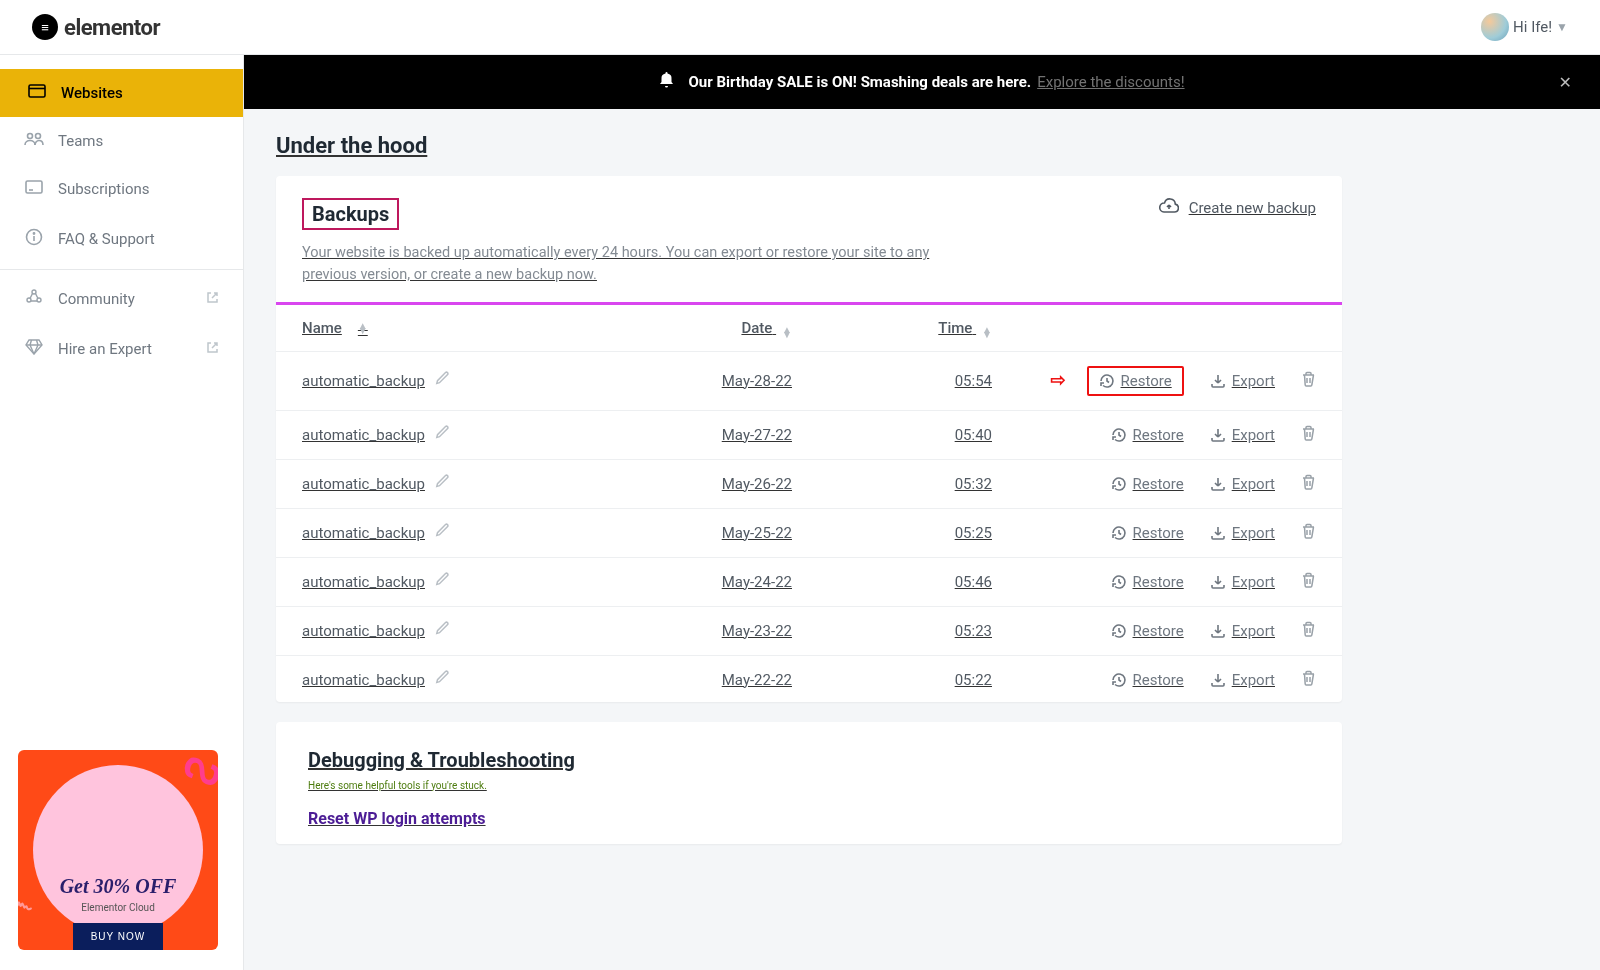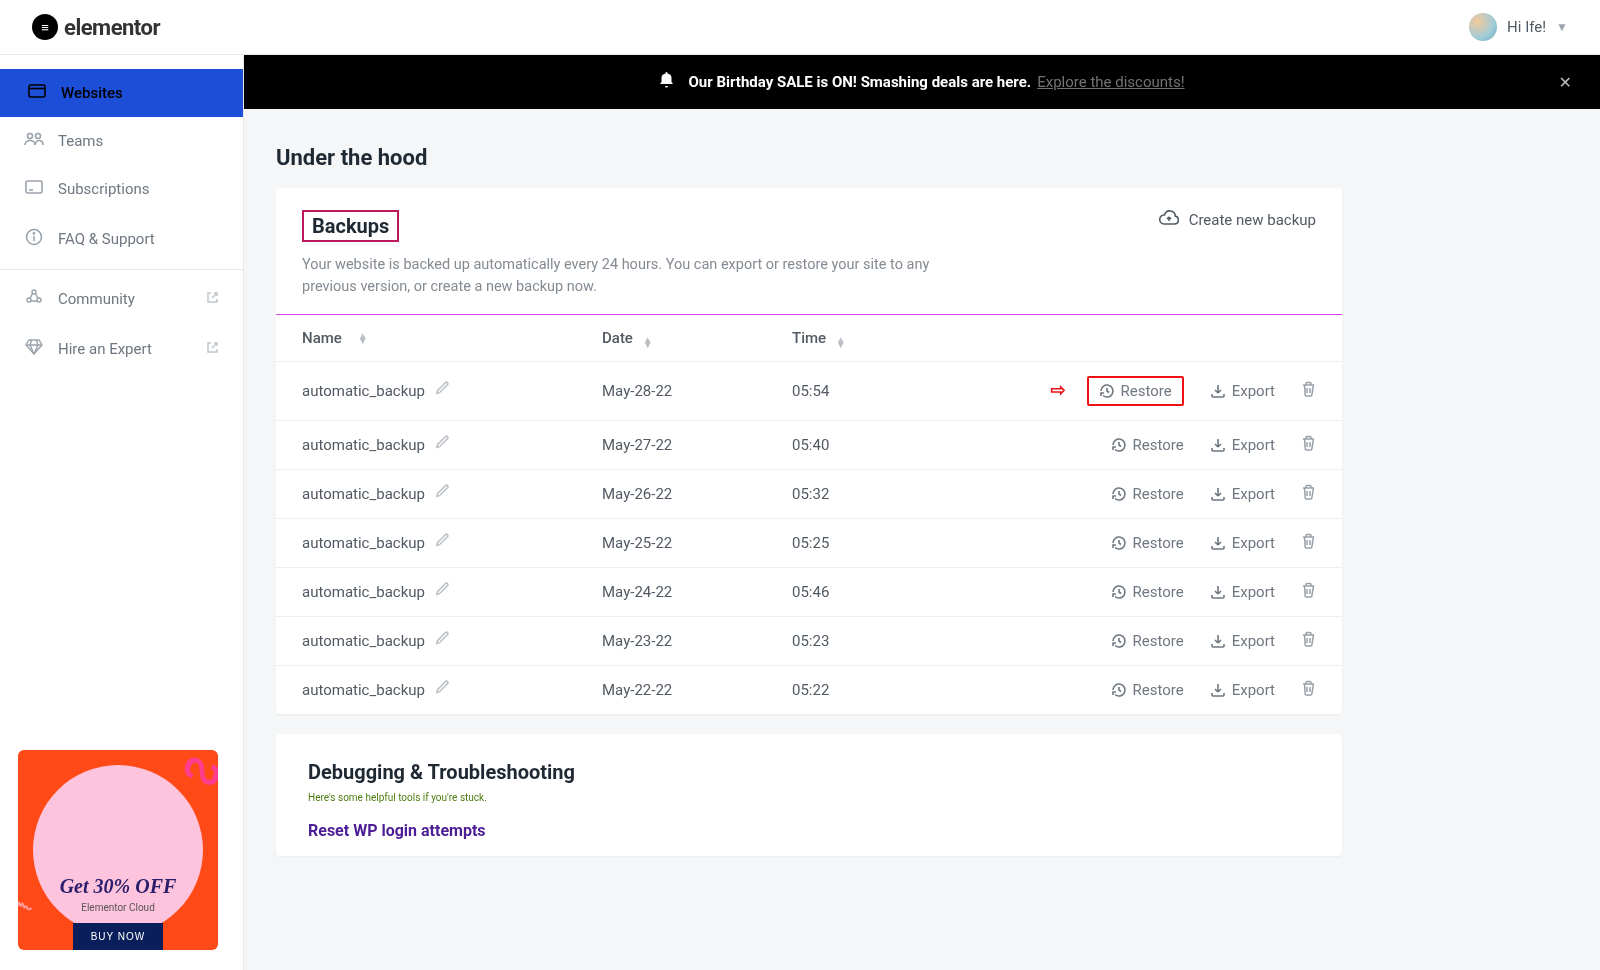--- a/index.html
+++ b/index.html
@@ -3,30 +3,30 @@
 <meta charset="utf-8">
 <style>
   * { margin: 0; padding: 0; box-sizing: border-box; }
   body { font-family: -apple-system, BlinkMacSystemFont, 'Segoe UI', Roboto, sans-serif; color: #333; background: #f4f6f8; overflow-x: hidden; }
   
   
   .header { display: flex; justify-content: space-between; align-items: center; padding: 12px 32px; background: #fff; border-bottom: 1px solid #e6e8ea; height: 55px; }
   .logo { display: flex; align-items: center; gap: 6px; }
   .logo-icon { width: 26px; height: 26px; background: #000; border-radius: 50%; display:flex; align-items:center; justify-content:center; color:#fff; font-size:13px; font-weight:bold; }
   .logo-text { font-size: 22px; font-weight: 700; letter-spacing: -0.5px; }
-  .user-menu { display:flex; align-items:center; gap:10px; color:#515962; font-size:15px; cursor:pointer; }
+  .user-menu { display:flex; align-items:center; gap:4px; color:#515962; font-size:15px; cursor:pointer; }
   .avatar { width:28px; height:28px; border-radius:50%; background: radial-gradient(circle at 30% 30%, #f5c99a, #9fccd8 60%, #6a9fb8); }
   .chevron { font-size:12px; color:#9aa3ab; }
 
   
   .layout { display:flex; }
   .sidebar { width:244px; background:#fff; border-right:1px solid #e6e8ea; min-height:calc(100vh - 55px); display:flex; flex-direction:column; }
   .nav { list-style:none; padding-top:14px; }
   .nav-item { display:flex; align-items:center; gap:14px; padding:15px 24px; color:#6f7780; font-size:15px; cursor:pointer; position:relative; }
-  .nav-item.active { background:#1d4ed8; color:#000; font-weight:500; border-left:3px solid transparent; }
+  .nav-item.active { background:#eab308; color:#000; font-weight:500; border-left:3px solid transparent; }
   .nav-sep { height:1px; background:#e6e8ea; margin:4px 0; }
   .ext-link { margin-left:auto; color:#bfc6cc; }
   .nav-icon { width:20px; text-align:center; color:#9aa3ab; }
   .nav-item.active .nav-icon { color:#000; }
 
   .promo { margin:auto 18px 20px 18px; width:200px; height:200px; border-radius:6px; background:#ff4a17; position:relative; overflow:hidden; }
   .promo-circle { position:absolute; width:170px; height:170px; border-radius:50%; background:#ffc4dd; left:15px; top:15px; }
   .promo-sq1 { position:absolute; left:-12px; bottom:30px; color:#ff9a99; font-size:28px; font-weight:bold; }
   .promo-sq2 { position:absolute; right:-4px; top:-8px; color:#ff3d8e; font-size:42px; font-weight:bold; transform:rotate(20deg); }
   .promo-content { position:absolute; inset:0; display:flex; flex-direction:column; align-items:center; justify-content:flex-end; }
@@ -35,32 +35,32 @@
   .promo-btn { margin-top:10px; background:#0b1e5c; color:#fff; font-size:10px; letter-spacing:1px; padding:8px 18px; border:none; cursor:pointer; }
 
   
   .main { flex:1; display:flex; flex-direction:column; }
   .banner { background:#000; color:#fff; display:flex; align-items:center; justify-content:center; height:54px; position:relative; font-size:15px; }
   .banner .bell { margin-right:14px; }
   .banner strong { font-weight:700; }
   .banner a { color:#737373; text-decoration:underline; margin-left:6px; }
   .banner .close { position:absolute; right:28px; color:#bbb; font-size:16px; cursor:pointer; }
 
-  .content { padding:36px 32px 40px 32px; max-width:1130px; }
+  .content { padding:24px 32px 40px 32px; max-width:1130px;text-decoration:underline; }
   .page-title { font-size:22px; font-weight:700; color:#1f2933; margin-bottom:18px; }
 
   .card { background:#fff; border-radius:4px; box-shadow: 0 1px 2px rgba(0,0,0,0.05); margin-bottom:20px; }
   .card-head { display:flex; justify-content:space-between; align-items:flex-start; padding:22px 26px 8px 26px; }
   .card-title-box { border:2px solid #be185d; padding:2px 8px; display:inline-block; }
   .card-title { font-size:20px; font-weight:700; color:#1f2933; }
   .card-desc { color:#848b93; font-size:14.5px; padding:4px 26px 16px 26px; line-height:1.5; max-width:720px; }
   .create-link { display:flex; align-items:center; gap:10px; color:#515962; font-size:15px; cursor:pointer; }
 
   
-  .table-wrap { position:relative; max-height:400px; overflow-y:auto; border-top:1px solid #d946ef; }
+  .table-wrap { position:relative; max-height:400px; overflow-y:auto; border-top:3px solid #d946ef;text-align:right; }
   .table-wrap::-webkit-scrollbar { width:10px; }
   .table-wrap::-webkit-scrollbar-track { background:#f4f6f8; }
   .table-wrap::-webkit-scrollbar-thumb { background:#c7ccd1; border-radius:5px; }
   .row { display:flex; align-items:center; padding:14px 26px; border-bottom:1px solid #edeff1; font-size:15px; color:#515962; }
   .row.head { font-weight:500; color:#515962; }
   .col-name { flex: 0 0 300px; display:flex; align-items:center; gap:10px; }
   .col-date { flex: 0 0 190px; }
   .col-time { flex: 0 0 200px; }
   .col-actions { margin-left:auto; display:flex; align-items:center; gap:26px; }
   .sort { color:#b9bfc5; font-size:10px; display:inline-flex; flex-direction:column; line-height:5px; margin-left:6px; }

